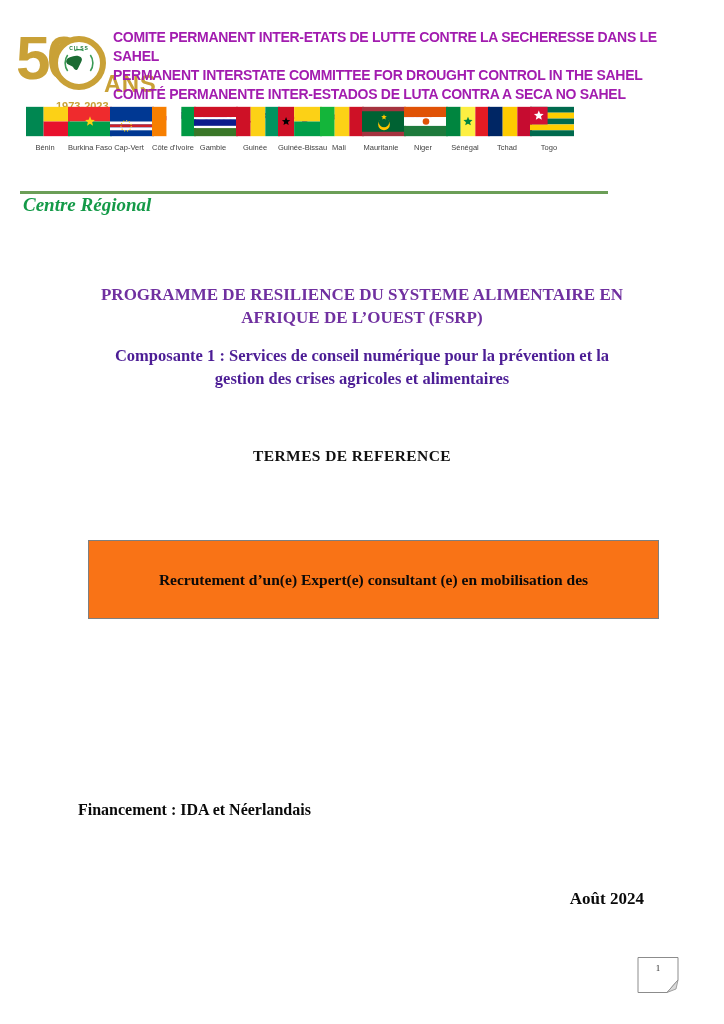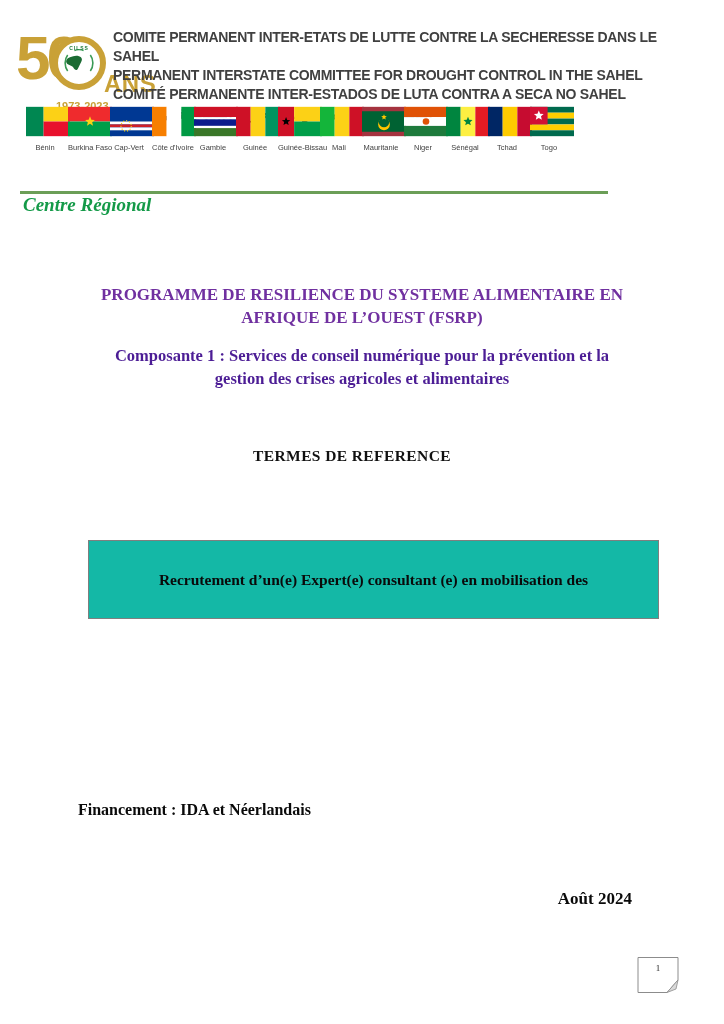--- a/index.html
+++ b/index.html
@@ -32,21 +32,21 @@
     font-size:24px; color:#C9A137; letter-spacing:0.5px;
   }
   .logo-years {
     position:absolute; left:42px; top:68px;
     font-size:11px; font-weight:700; color:#C9A137;
   }
 
   
   .org-header {
     position:absolute; left:113px; top:28px; width:560px;
-    color:#404040; font-weight:700; font-size:14px; line-height:19px;
+    color:#a21caf; font-weight:700; font-size:14px; line-height:19px;
     letter-spacing:-0.3px;
   }
   .org-header .ar {
     font-size:15px; direction:rtl; text-align:left; letter-spacing:0;
   }
 
   
   .flags-row {
     position:absolute; left:26px; top:106px; width:626px;
     display:flex; gap:4px;
@@ -85,34 +85,34 @@
   }
   .tor-title {
     position:absolute; left:0; top:447px; width:704px; text-align:center;
     font-family:"Liberation Serif", serif; font-weight:700;
     font-size:15.5px; color:#111; letter-spacing:0.4px;
   }
 
   
   .recruit-box {
     position:absolute; left:88px; top:540px; width:571px; height:79px;
-    background:#14b8a6; border:1px solid #7f7f7f;
+    background:#f97316; border:1px solid #7f7f7f;
     display:flex; flex-direction:column; align-items:center; justify-content:center;
     font-family:"Liberation Serif", serif; font-weight:700;
     font-size:15.5px; line-height:21px; color:#0a0a0a; text-align:center;
   }
 
   
   .financing {
     position:absolute; left:78px; top:801px;
     font-family:"Liberation Serif", serif; font-weight:700;
     font-size:16px; color:#0a0a0a;
   }
   .doc-date {
-    position:absolute; right:92px; top:889px;
+    position:absolute; right:80px; top:889px;
     font-family:"Liberation Serif", serif; font-weight:700;
     font-size:17px; color:#0a0a0a;
   }
   .page-frame { position:absolute; left:636px; top:956px; width:44px; height:38px; }
   .page-frame .num {
     position:absolute; left:0; top:7px; width:100%; text-align:center;
     font-family:"Liberation Serif", serif; font-size:9px; color:#222;
   }
 </style>
 </head>

